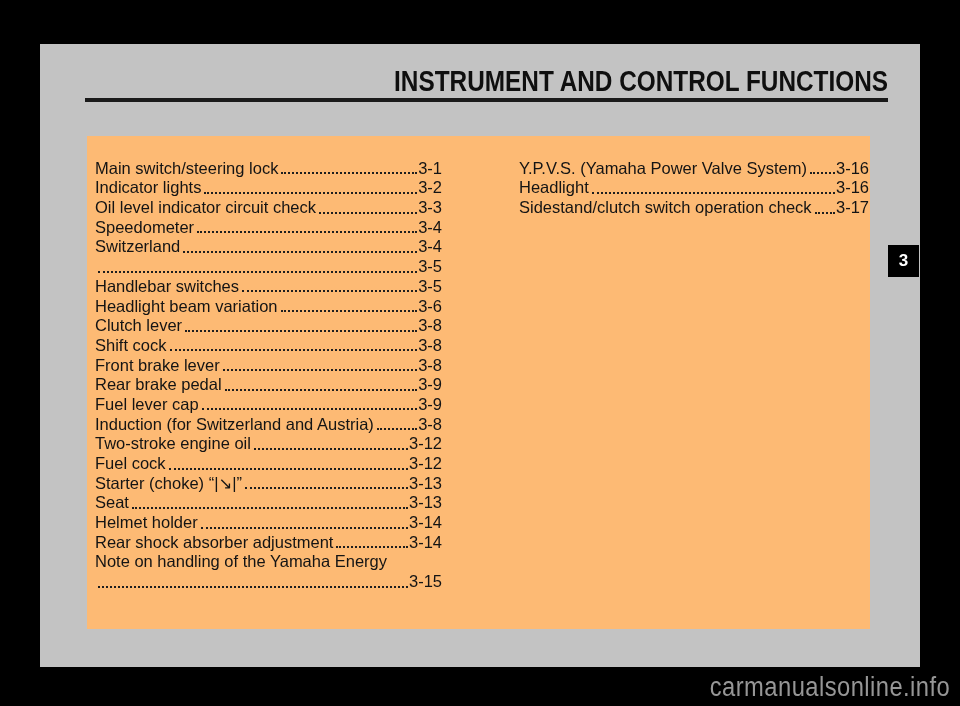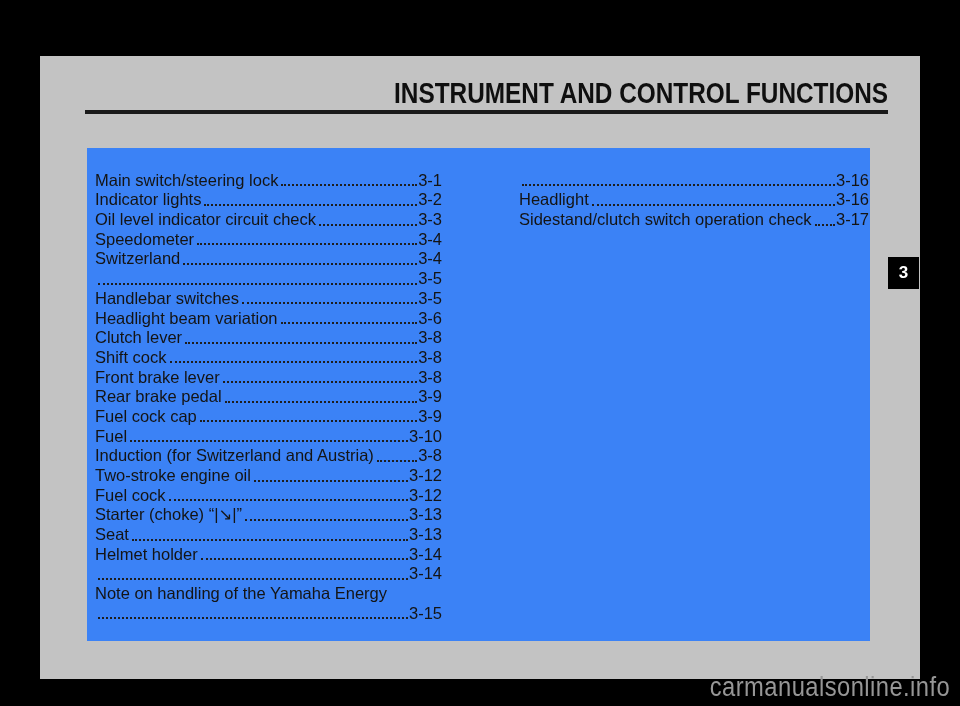--- a/index.html
+++ b/index.html
@@ -10,21 +10,21 @@
     position: relative;
     overflow: hidden;
     background: #000000;
     font-family: "Liberation Sans", sans-serif;
   }
 
   
   .page {
     position: absolute;
     left: 40px;
-    top: 56px;
+    top: 44px;
     width: 880px;
     height: 623px;
     background: #c3c3c3;
   }
 
   
   .page-title {
     position: absolute;
     top: 23px;
     right: 32px;
@@ -50,21 +50,21 @@
     border-bottom: 2px solid #1a1a1a;
   }
 
   
   .toc-box {
     position: absolute;
     left: 47px;
     top: 92px;
     width: 783px;
     height: 493px;
-    background: #3b82f6;
+    background: #fdba74;
     display: flex;
     padding: 22px 0 0 8px;
   }
   .toc-col { color: #141414; }
   .toc-col-left  { width: 347px; }
   .toc-col-right { width: 350px; margin-left: 77px; }
 
   .toc-row {
     display: flex;
     align-items: flex-end;
@@ -175,30 +175,25 @@
           <span class="toc-label">Front brake lever</span>
           <span class="toc-leader"></span>
           <span class="toc-page">3-8</span>
         </div>
         <div class="toc-row">
           <span class="toc-label">Rear brake pedal</span>
           <span class="toc-leader"></span>
           <span class="toc-page">3-9</span>
         </div>
         <div class="toc-row">
-          <span class="toc-label">Fuel cock cap</span>
+          <span class="toc-label">Fuel lever cap</span>
           <span class="toc-leader"></span>
           <span class="toc-page">3-9</span>
         </div>
         <div class="toc-row">
-          <span class="toc-label">Fuel</span>
-          <span class="toc-leader"></span>
-          <span class="toc-page">3-10</span>
-        </div>
-        <div class="toc-row">
           <span class="toc-label">Induction (for Switzerland and Austria)</span>
           <span class="toc-leader"></span>
           <span class="toc-page">3-8</span>
         </div>
         <div class="toc-row">
           <span class="toc-label">Two-stroke engine oil</span>
           <span class="toc-leader"></span>
           <span class="toc-page">3-12</span>
         </div>
         <div class="toc-row">
@@ -215,33 +210,35 @@
           <span class="toc-label">Seat</span>
           <span class="toc-leader"></span>
           <span class="toc-page">3-13</span>
         </div>
         <div class="toc-row">
           <span class="toc-label">Helmet holder</span>
           <span class="toc-leader"></span>
           <span class="toc-page">3-14</span>
         </div>
         <div class="toc-row">
+          <span class="toc-label">Rear shock absorber adjustment</span>
           <span class="toc-leader"></span>
           <span class="toc-page">3-14</span>
         </div>
         <div class="toc-row">
           <span class="toc-label">Note on handling of the Yamaha Energy</span>
         </div>
         <div class="toc-row">
           <span class="toc-leader"></span>
           <span class="toc-page">3-15</span>
         </div>
       </div>
     <div class="toc-col toc-col-right">
         <div class="toc-row">
+          <span class="toc-label">Y.P.V.S. (Yamaha Power Valve System)</span>
           <span class="toc-leader"></span>
           <span class="toc-page">3-16</span>
         </div>
         <div class="toc-row">
           <span class="toc-label">Headlight</span>
           <span class="toc-leader"></span>
           <span class="toc-page">3-16</span>
         </div>
         <div class="toc-row">
           <span class="toc-label">Sidestand/clutch switch operation check</span>

